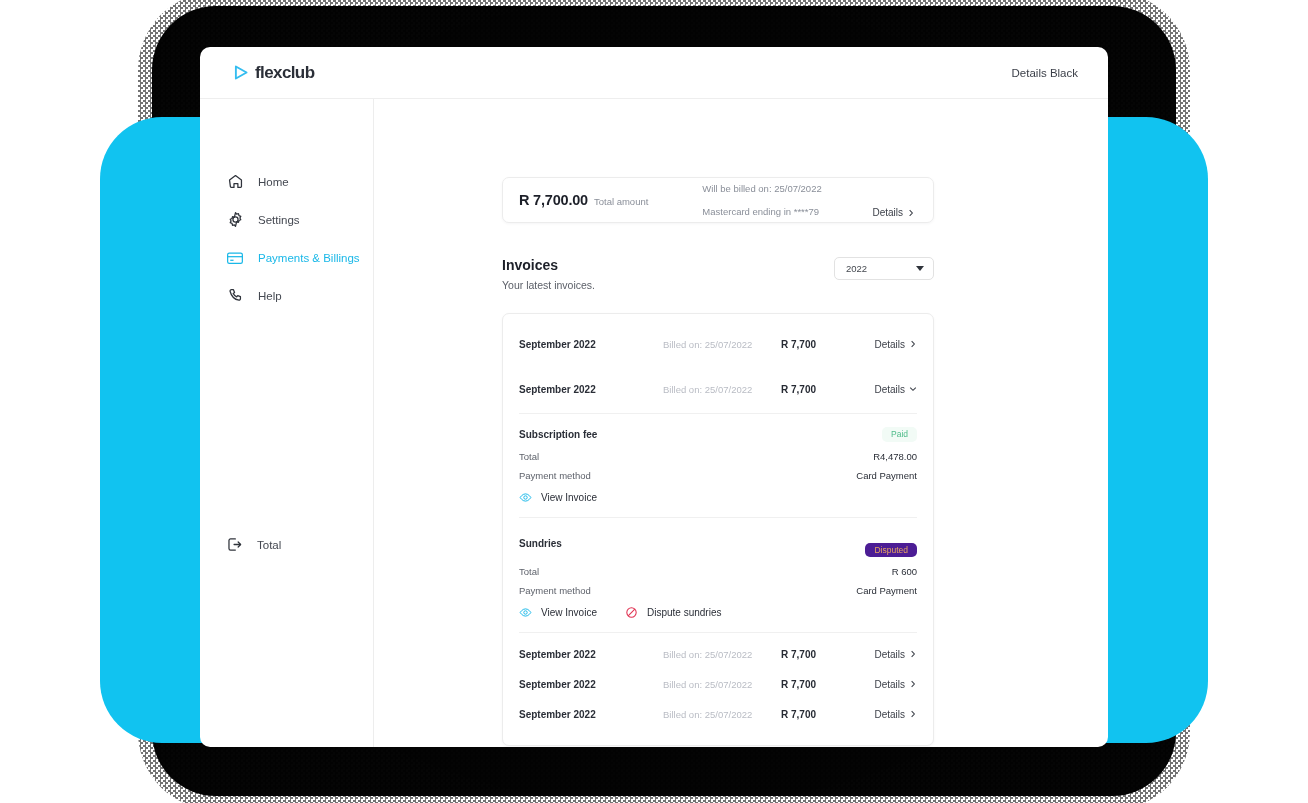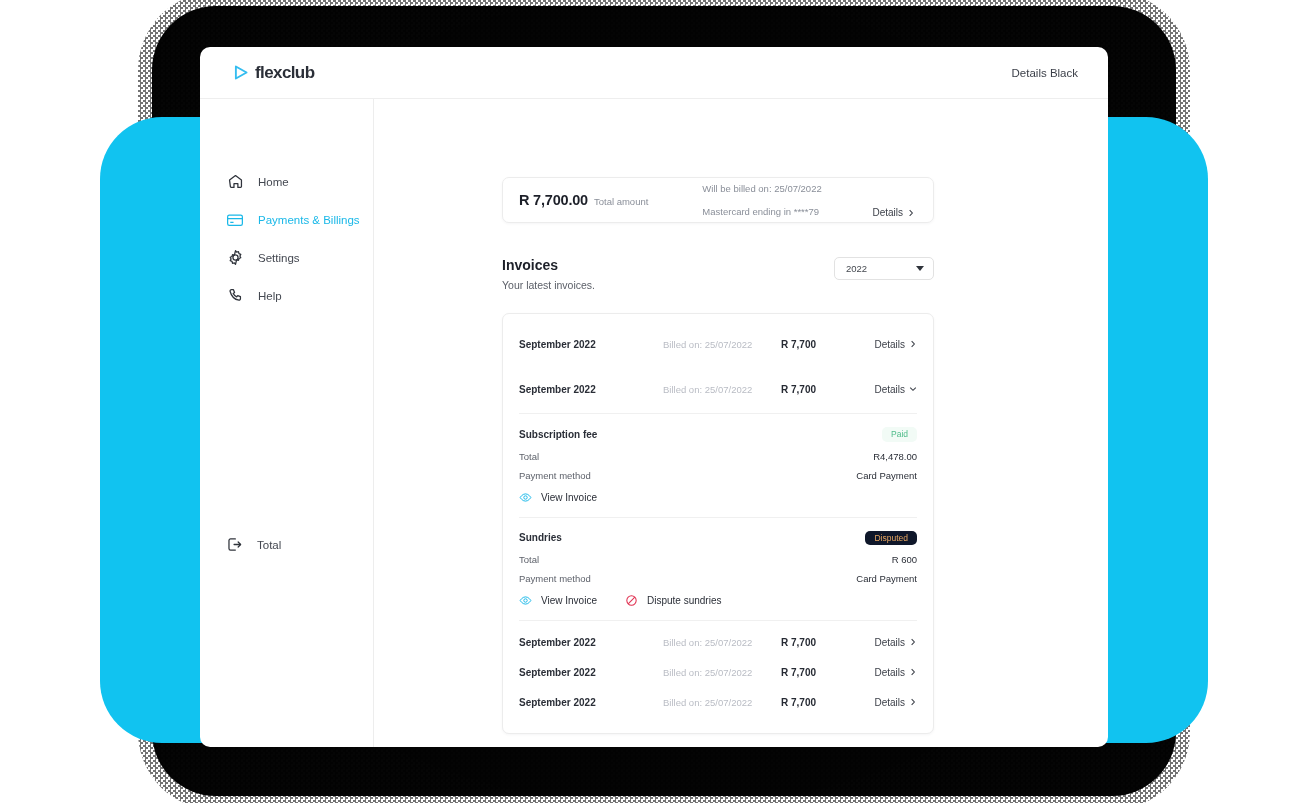--- a/index.html
+++ b/index.html
@@ -158,21 +158,21 @@
   .detail-block { padding: 13px 0 0 0; }
   .detail-head {
     display:flex; align-items:center; justify-content:space-between;
     margin-bottom: 9px;
   }
   .detail-title { font-size: 10px; font-weight: bold; color: #2a2e37; }
   .badge {
     font-size: 8.5px; padding: 3px 9px; border-radius: 5px; line-height: 1;
   }
   .badge.paid { color: #4fbc8a; background: #f2fbf6; }
-  .badge.disputed { color: #e8a661; background: #0f172a; }
+  .badge.disputed { color: #e8a661; background: #4c1d95; margin-top: 12px; }
   .detail-line {
     display:flex; justify-content:space-between; align-items:center;
     font-size: 9.5px; color: #5e626b; margin-bottom: 8px;
   }
   .detail-line .val { color: #2a2e37; }
   .detail-actions { display:flex; align-items:center; gap: 28px; margin-top: 10px; }
   .action {
     display:flex; align-items:center; gap: 9px;
     font-size: 10px; color: #2a2e37;
   }
@@ -208,44 +208,44 @@
         <div class="nav-item">
           <span class="ico">
             <svg viewBox="0 0 20 20" width="17" height="17">
                 <path d="M3 8.3 L10 3 L17 8.3 V16 a1 1 0 0 1-1 1h-3.2v-4.4H8.2V17H5a1 1 0 0 1-1-1z" stroke-linejoin="round"></path>
               </svg>
           </span>
           <span>Home</span>
         </div>
 
 
+        <div class="nav-item">
+          <span class="ico">
+            <svg viewBox="0 0 20 20" width="17" height="17">
+              <circle cx="10" cy="10" r="3"></circle>
+              <path d="M10 1.8 l1.3 1.9 2.2-.5 .6 2.2 2.1 .9-1 2 1 2-2.1 .9-.6 2.2-2.2-.5L10 18.2 8.7 16.3l-2.2 .5-.6-2.2-2.1-.9 1-2-1-2 2.1-.9 .6-2.2 2.2 .5z" stroke-linejoin="round"></path>
+            </svg>
+          </span>
+          <span>Settings</span>
+        </div>
+
         <div class="nav-item active">
           <span class="ico">
             <svg viewBox="0 0 22 20" width="18" height="18">
               <rect x="2" y="4" width="18" height="12.5" rx="2"></rect>
               <line x1="2" y1="8.4" x2="20" y2="8.4"></line>
               <line x1="5.2" y1="12.8" x2="9.2" y2="12.8"></line>
             </svg>
           </span>
           <span>Payments &amp; Billings</span>
         </div>
 
         <div class="nav-item">
           <span class="ico">
             <svg viewBox="0 0 20 20" width="17" height="17">
-              <circle cx="10" cy="10" r="3"></circle>
-              <path d="M10 1.8 l1.3 1.9 2.2-.5 .6 2.2 2.1 .9-1 2 1 2-2.1 .9-.6 2.2-2.2-.5L10 18.2 8.7 16.3l-2.2 .5-.6-2.2-2.1-.9 1-2-1-2 2.1-.9 .6-2.2 2.2 .5z" stroke-linejoin="round"></path>
-            </svg>
-          </span>
-          <span>Settings</span>
-        </div>
-
-        <div class="nav-item">
-          <span class="ico">
-            <svg viewBox="0 0 20 20" width="17" height="17">
               <path d="M5.2 3.2 h2.4 l1.3 3.2 -1.6 1.2 a9 9 0 0 0 4.1 4.1 l1.2-1.6 3.2 1.3 v2.4 a1.6 1.6 0 0 1-1.8 1.6 C8.6 14.7 5.3 11.4 3.6 5 A1.6 1.6 0 0 1 5.2 3.2 z" stroke-linejoin="round"></path>
             </svg>
           </span>
           <span>Help</span>
         </div>
 
         <div class="nav-spacer"></div>
 
         <div class="logout-item">
           <span class="ico">

